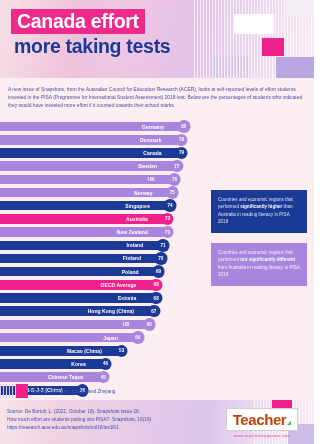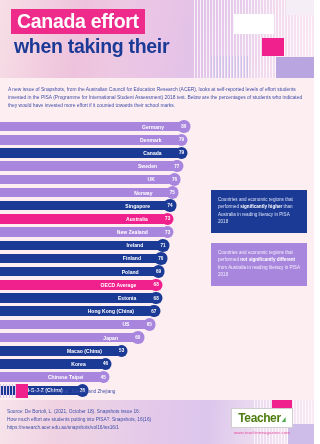--- a/index.html
+++ b/index.html
@@ -192,22 +192,22 @@
   }
   .brand-box {
     background: #ffffff;
     border: 0.8px solid #cfcfcf;
     padding: 2px 6px 2px 6px;
     display: inline-flex;
     align-items: baseline;
     gap: 1px;
   }
   .brand-name {
-    color: #4d7c0f;
-    font-size: 12px;
+    color: #c2410c;
+    font-size: 15px;
     font-weight: bold;
     letter-spacing: -0.4px;
   }
   .brand-mark {
     width: 4px; height: 5px;
     background: #4caf50;
     clip-path: polygon(0 100%, 100% 100%, 100% 0);
     display: inline-block;
   }
   .brand-url {
@@ -223,21 +223,21 @@
 <div class="poster">
 
   <div class="header">
     <div class="hdr-stripes"></div>
     <div class="hdr-sq sq-stripe2"></div>
     <div class="hdr-sq sq-white1"></div>
     <div class="hdr-sq sq-white2"></div>
     <div class="hdr-sq sq-pink"></div>
     <div class="hdr-sq sq-lav"></div>
     <div class="title-line1">Canada effort</div>
-    <div class="title-line2">when taking their</div>
+    <div class="title-line2">more taking tests</div>
   </div>
 
   <p class="intro">A new issue of Snapshots, from the Australian Council for Education Research (ACER), looks at self-reported levels of effort students invested in the PISA (Programme for International Student Assessment) 2018 test. Below are the percentages of students who indicated they would have invested more effort if it counted towards their school marks.</p>
 
   <div class="chart">
       <div class="row">
         <div class="bar same" style="width: 184px;">
           <span class="bar-label">Germany</span>
         </div>
         <div class="badge same" style="left: 184px;">80</div>

